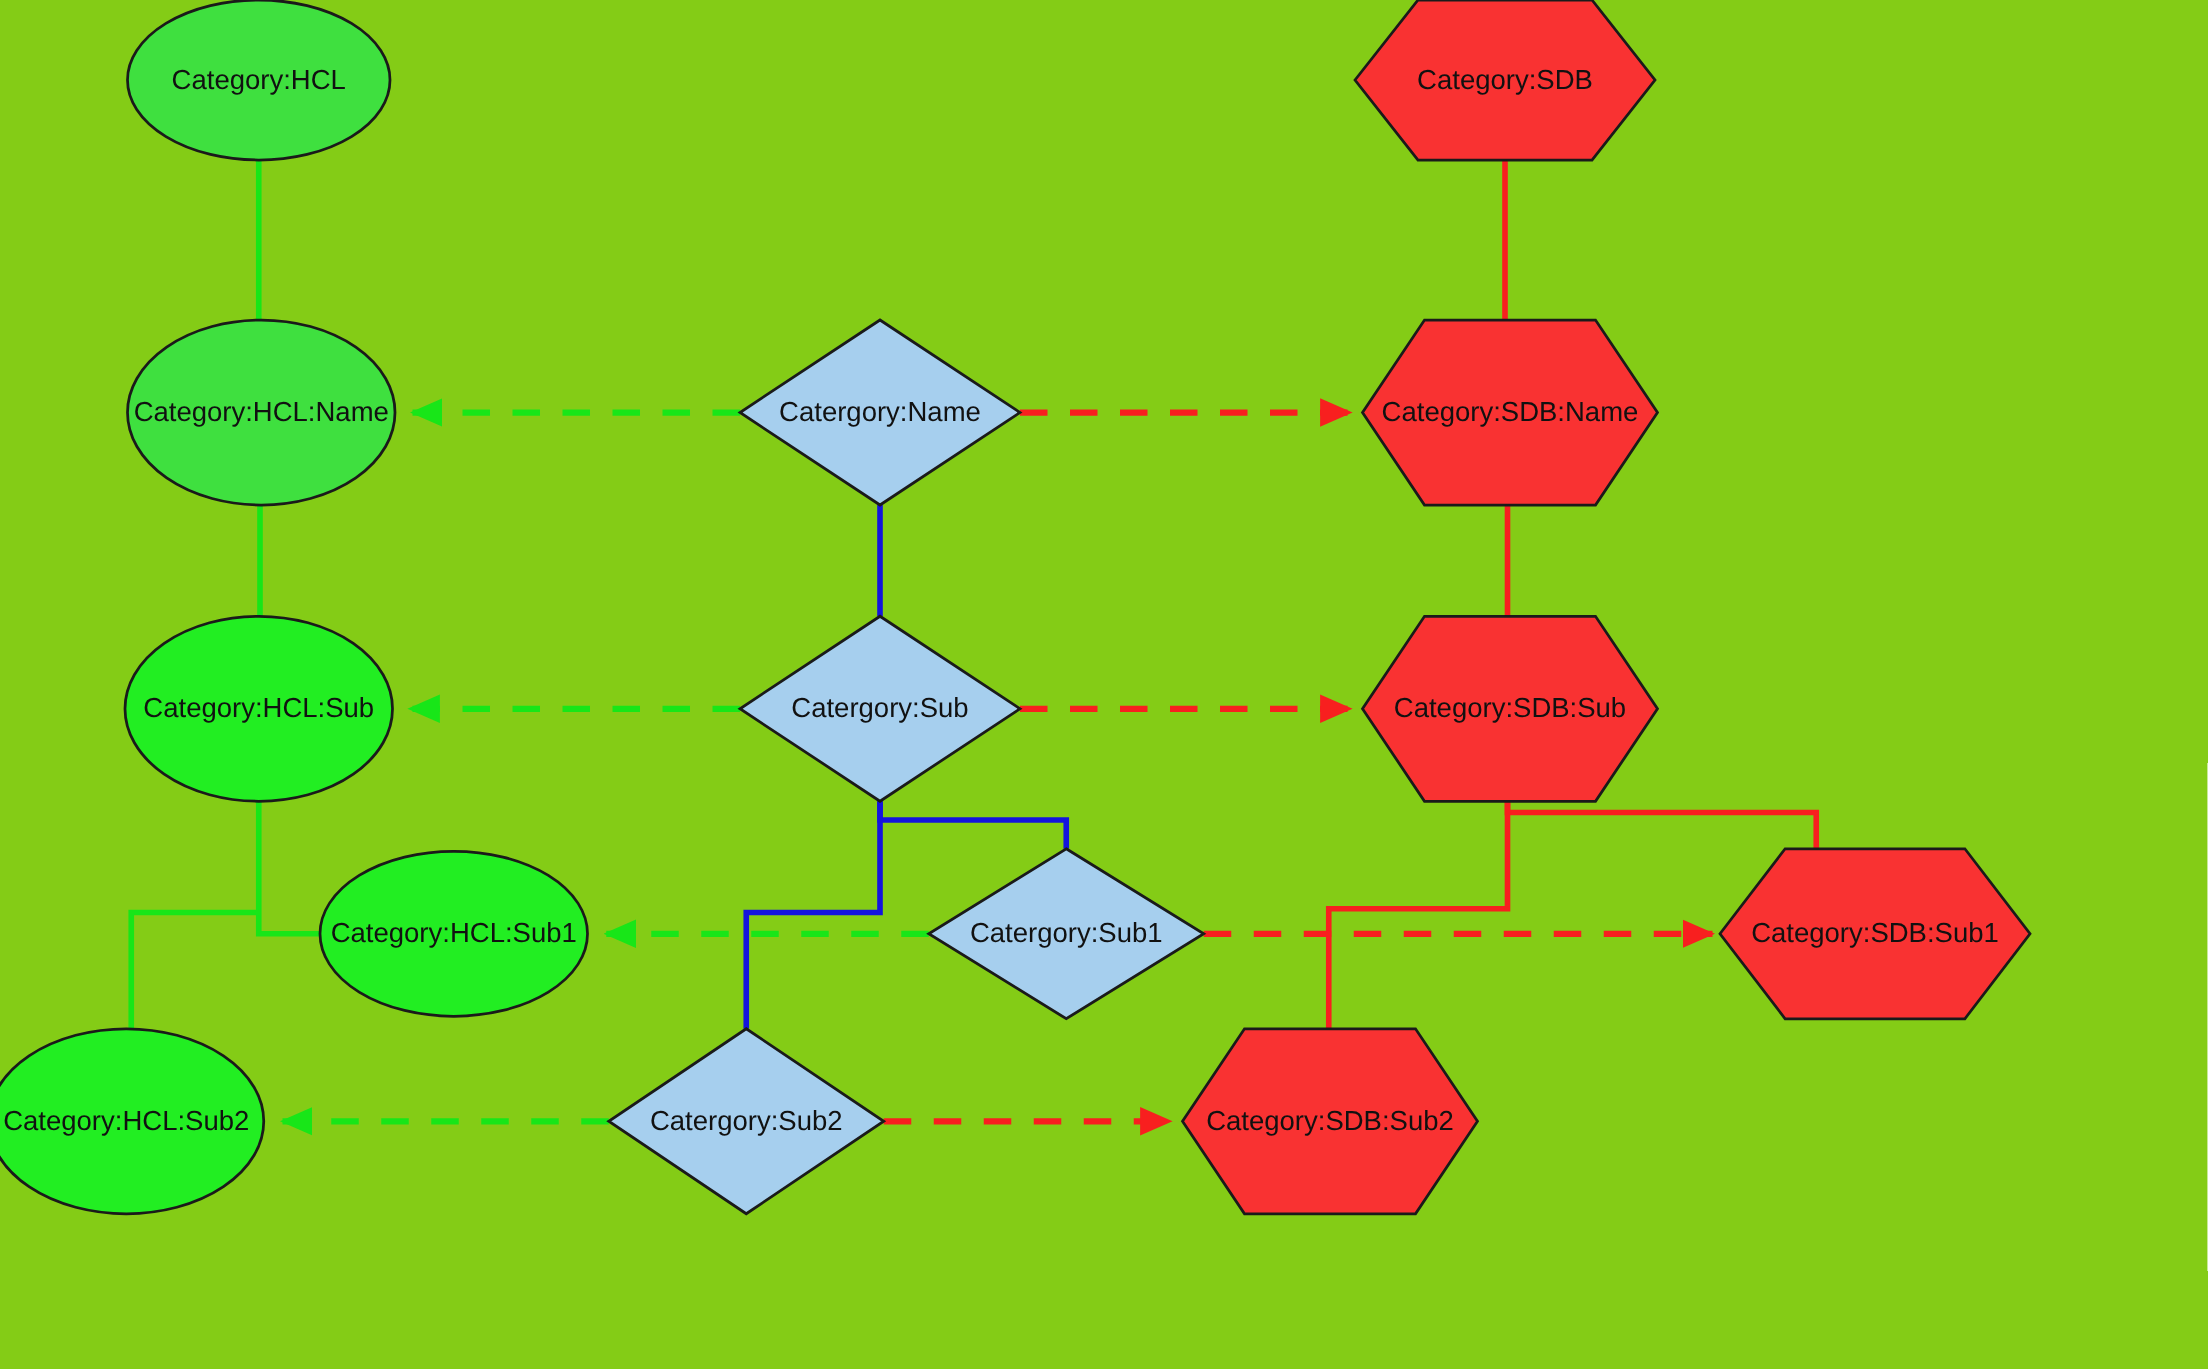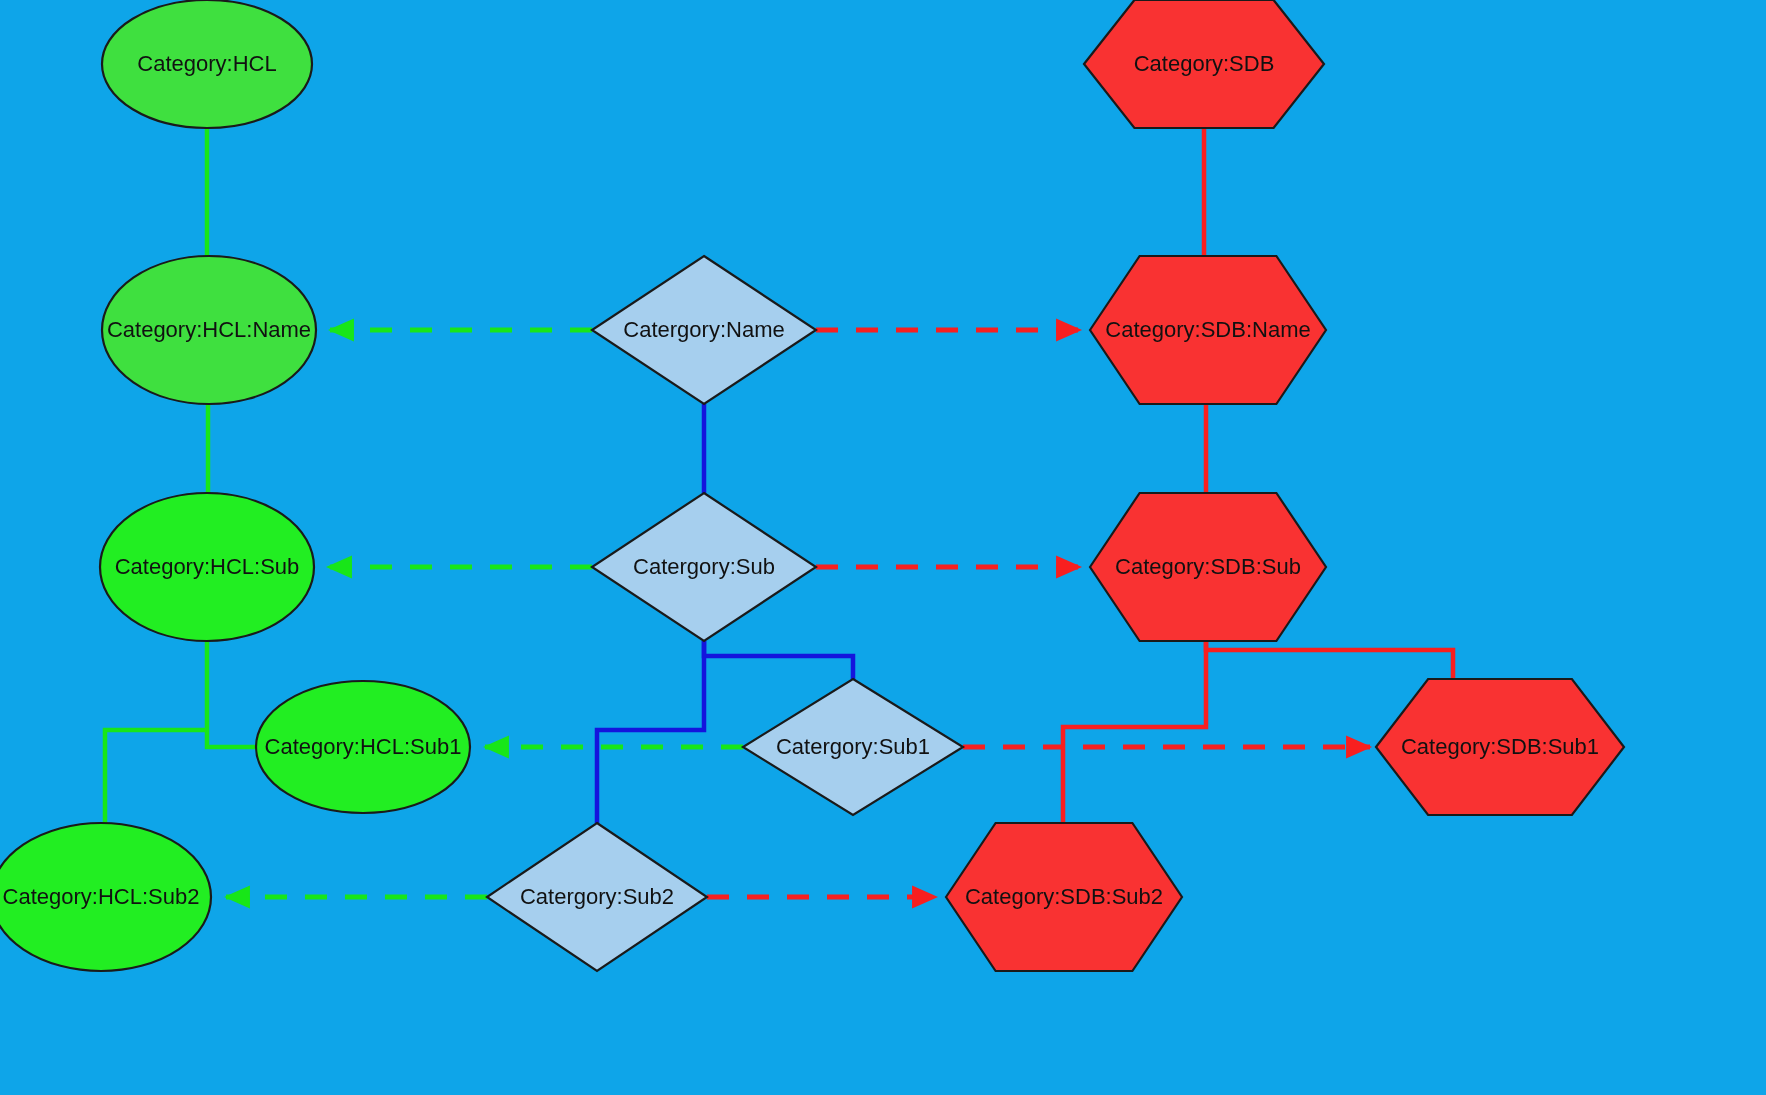--- a/index.html
+++ b/index.html
@@ -4,21 +4,21 @@
 <style>
   html, body {
     margin: 0;
     padding: 0;
     background: #ffffff;
   }
   #stage {
     position: relative;
     width: 1766px;
     height: 1095px;
-    background: #0ea5e9;
+    background: #84cc16;
     overflow: hidden;
     font-family: "Liberation Sans", sans-serif;
   }
   svg#diagram {
     display: block;
     width: 1766px;
     height: 1095px;
   }
   .node-shape {
     stroke: #1a1a1a;

